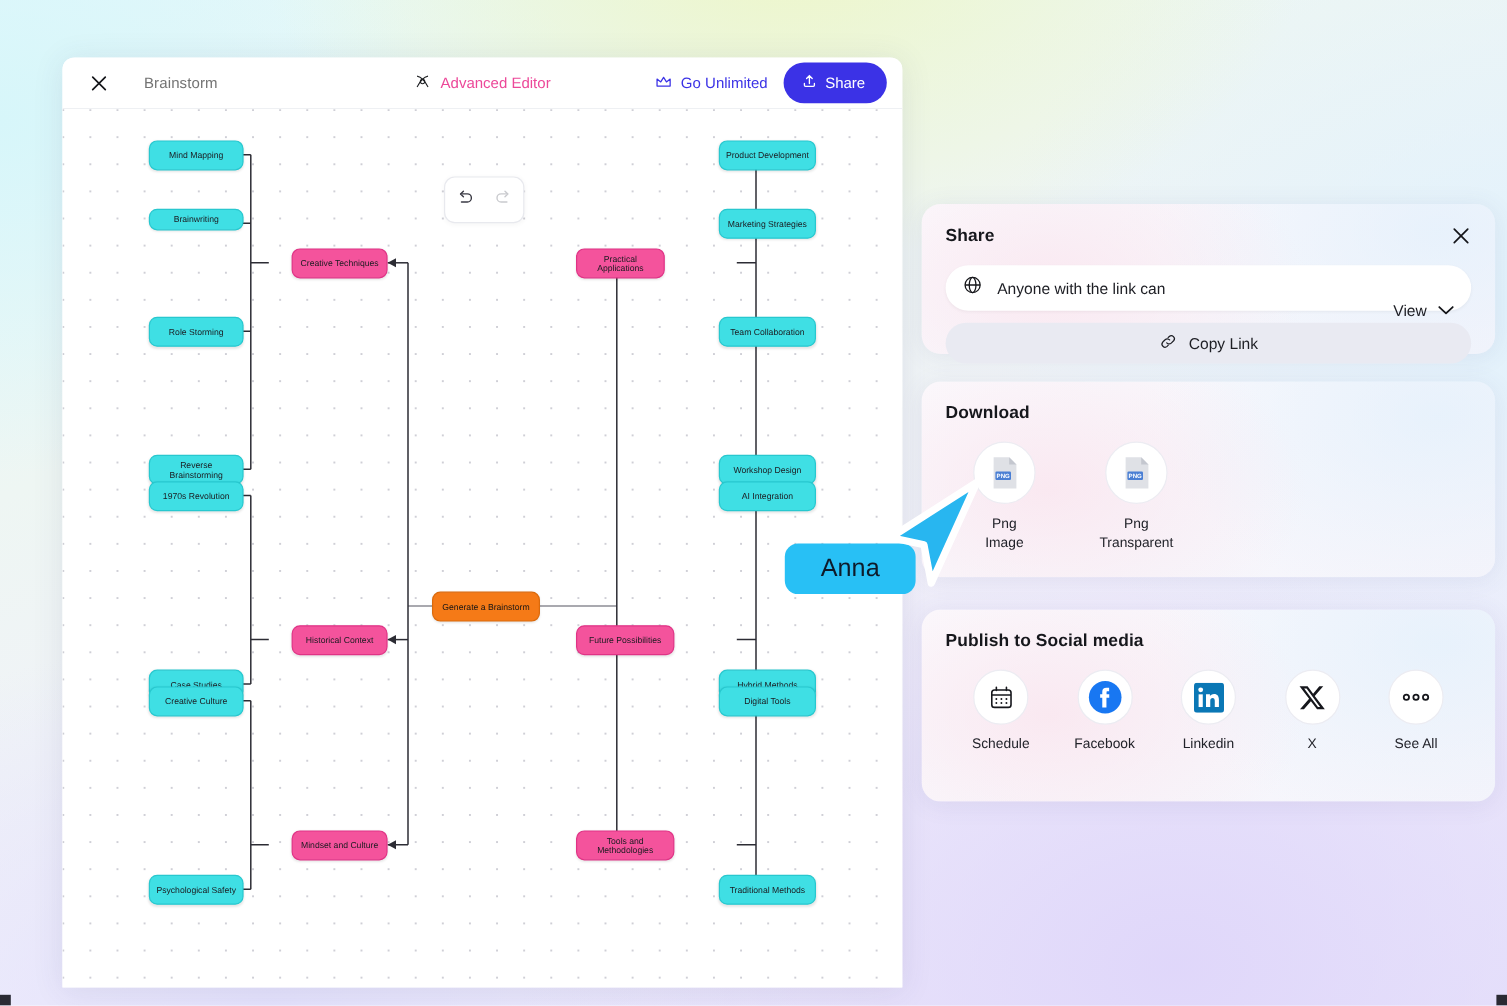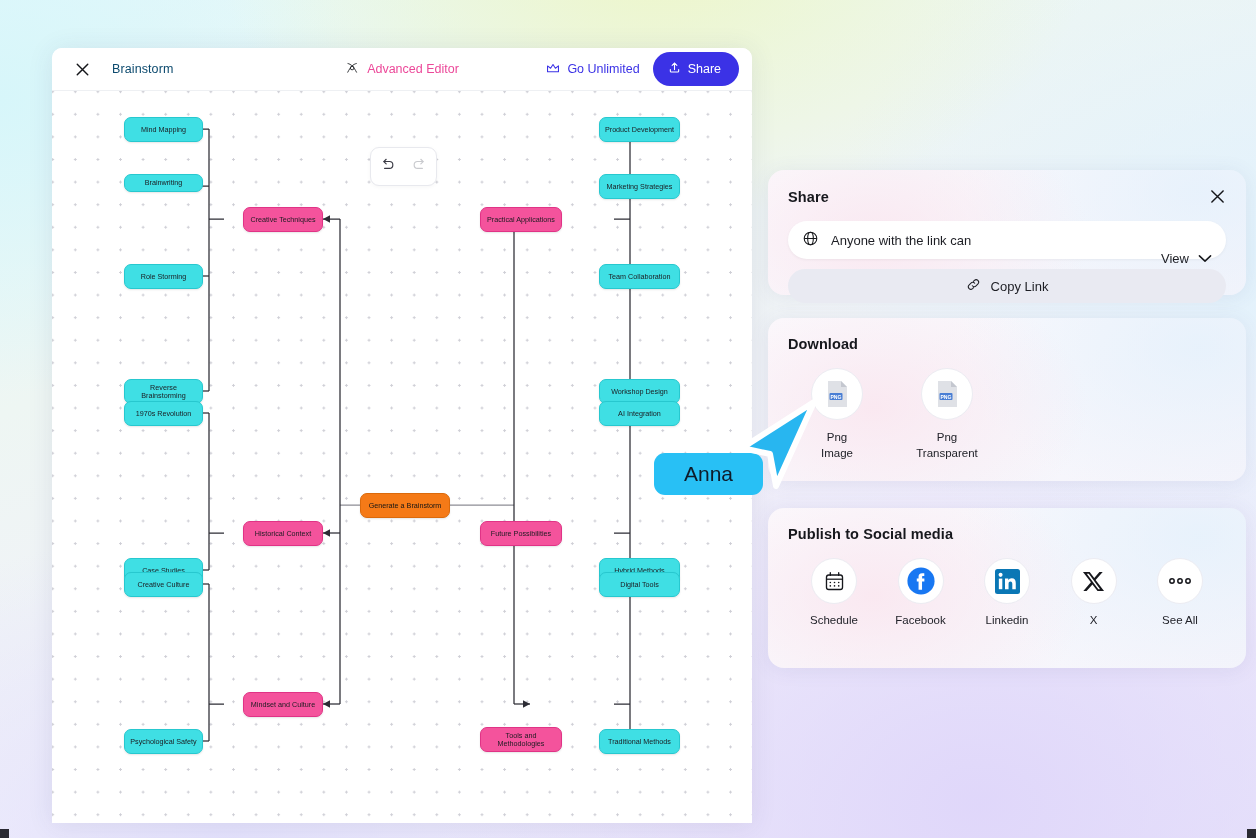--- a/index.html
+++ b/index.html
@@ -21,21 +21,21 @@
     position: absolute; left: 52px; top: 48px; width: 700px; height: 775px;
     background: #fff; border-radius: 10px 10px 0 0; overflow: hidden;
     box-shadow: 0 2px 26px rgba(60,60,110,.10);
   }
   .topbar {
     height: 43px; display: flex; align-items: center; position: relative;
     border-bottom: 1px solid #eef0f3; background: #fff;
   }
   .close-x { margin-left: 20px; width: 20px; height: 20px; display:flex; align-items:center; justify-content:center;
              cursor:pointer; color:#15161a; }
-  .doc-title { margin-left: 20px; font-size: 12.5px; color: #0c4a6e; letter-spacing:.1px; }
+  .doc-title { margin-left: 28px; font-size: 12.5px; color: #737373; letter-spacing:.1px; }
   .adv-editor { position:absolute; left:50%; transform:translateX(-50%); display:flex; align-items:center; gap:8px;
                 font-size:12.5px; color:#ec4899; cursor:pointer; }
   .topbar-right { margin-left:auto; display:flex; align-items:center; gap:13px; padding-right:13px; }
   .go-unlimited { display:flex; align-items:center; gap:7px; color:#3b32e6; font-size:12.5px; cursor:pointer; }
   .share-btn { display:flex; align-items:center; gap:7px; background:#3b32e6; color:#fff; font-size:12.5px;
                border:none; border-radius:18px; padding:9px 18px 9px 15px; cursor:pointer; }
 
   
   .canvas {
     position:absolute; top:43px; left:0; right:0; bottom:0; background:#fff;
@@ -262,23 +262,23 @@
 
     <div class="node n-cyan" style="left:72px;  top:481px; width:79px; height:25px;">Creative Culture</div>
     <div class="node n-cyan" style="left:72px;  top:638px; width:79px; height:25px;">Psychological Safety</div>
 
     <div class="node n-pink" style="left:191px; top:116px; width:80px; height:25px;">Creative Techniques</div>
     <div class="node n-pink" style="left:191px; top:430px; width:80px; height:25px;">Historical Context</div>
     <div class="node n-pink" style="left:191px; top:601px; width:80px; height:25px;">Mindset and Culture</div>
 
     <div class="node n-orange" style="left:308px; top:402px; width:90px; height:25px;">Generate a Brainstorm</div>
 
-    <div class="node n-pink" style="left:428px; top:116px; width:82px; height:25px;">Practical Applications</div>
+    <div class="node n-pink" style="left:428px; top:116px; width:74px; height:25px;">Practical Applications</div>
     <div class="node n-pink" style="left:428px; top:430px; width:82px; height:25px;">Future Possibilities</div>
-    <div class="node n-pink" style="left:428px; top:601px; width:82px; height:25px;margin-top:35px;">Tools and Methodologies</div>
+    <div class="node n-pink" style="left:428px; top:601px; width:82px; height:25px;">Tools and Methodologies</div>
 
     <div class="node n-cyan" style="left:547px; top:26px;  width:81px; height:25px;">Product Development</div>
     <div class="node n-cyan" style="left:547px; top:83px;  width:81px; height:25px;">Marketing Strategies</div>
     <div class="node n-cyan" style="left:547px; top:173px; width:81px; height:25px;">Team Collaboration</div>
     <div class="node n-cyan" style="left:547px; top:288px; width:81px; height:25px;">Workshop Design</div>
 
     <div class="node n-cyan" style="left:547px; top:310px; width:81px; height:25px;">AI Integration</div>
     <div class="node n-cyan" style="left:547px; top:467px; width:81px; height:25px;">Hybrid Methods</div>
 
     <div class="node n-cyan" style="left:547px; top:481px; width:81px; height:25px;">Digital Tools</div>

